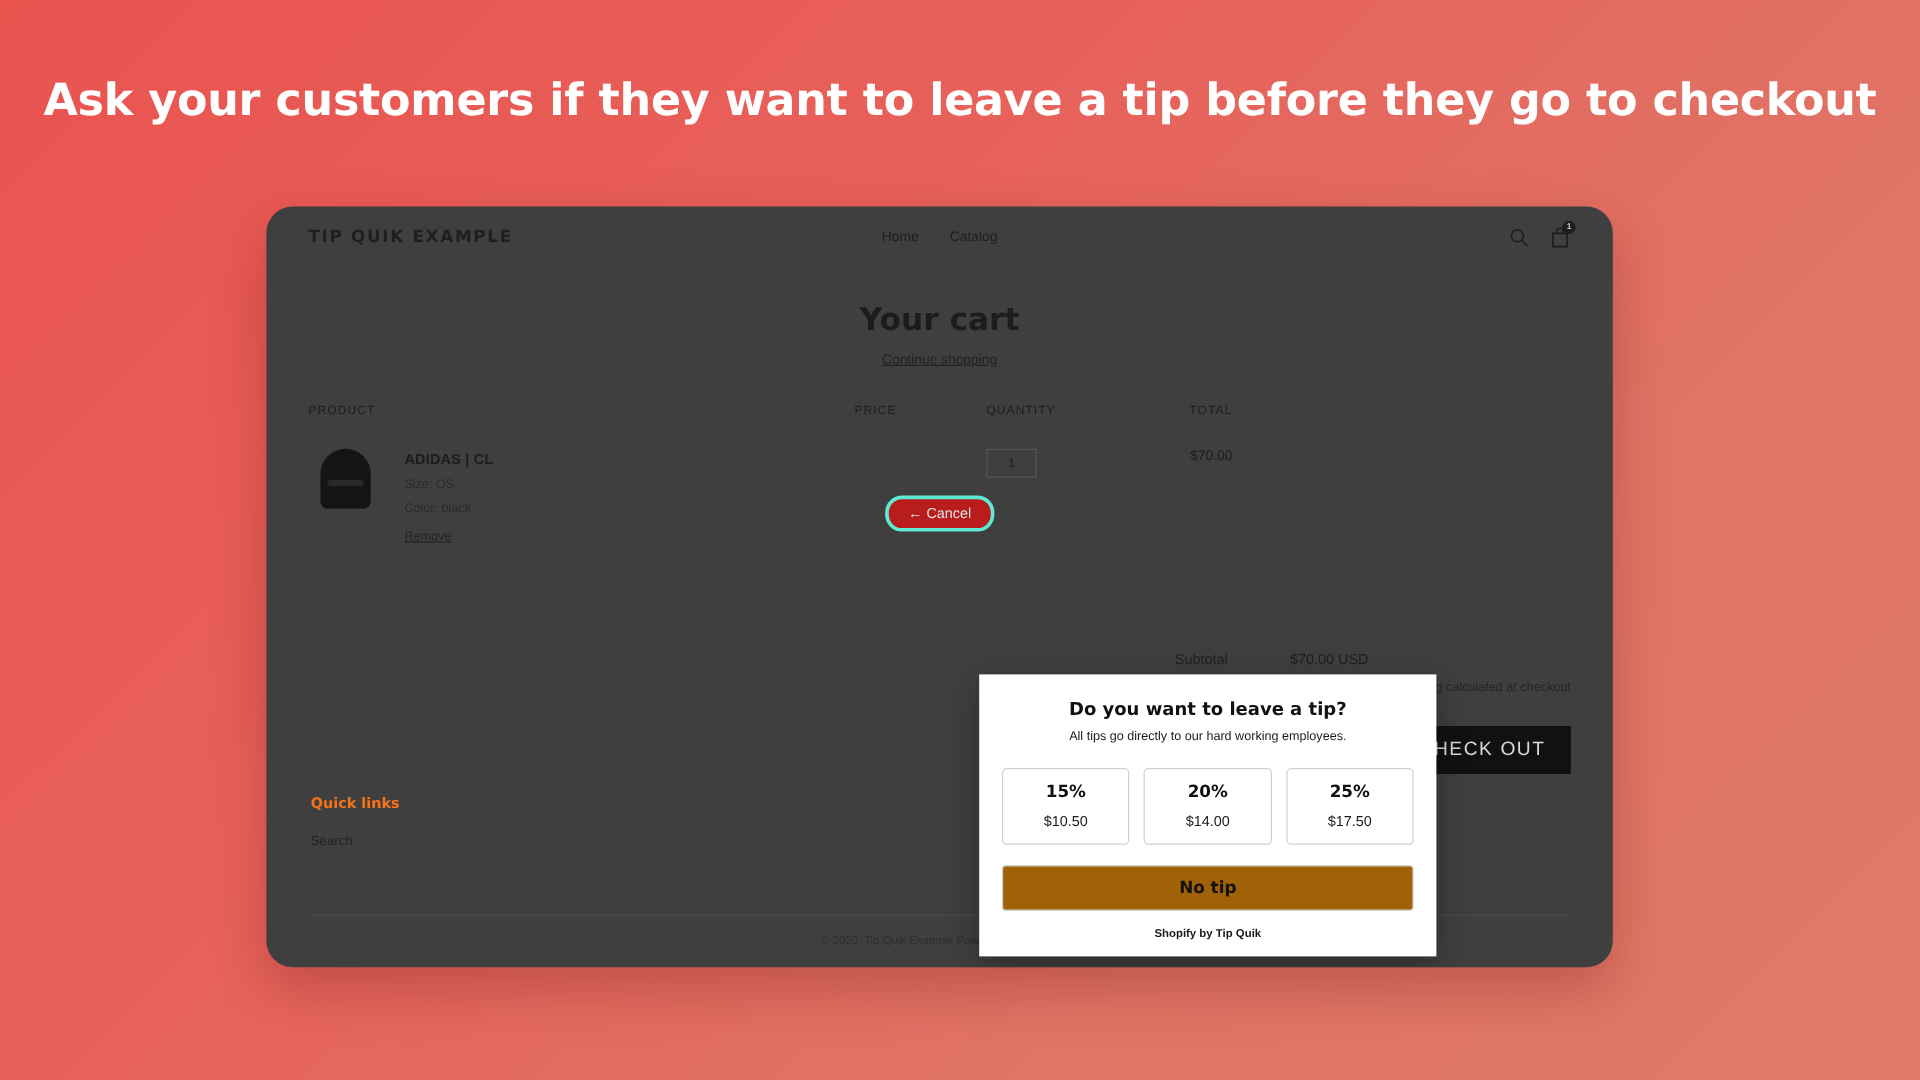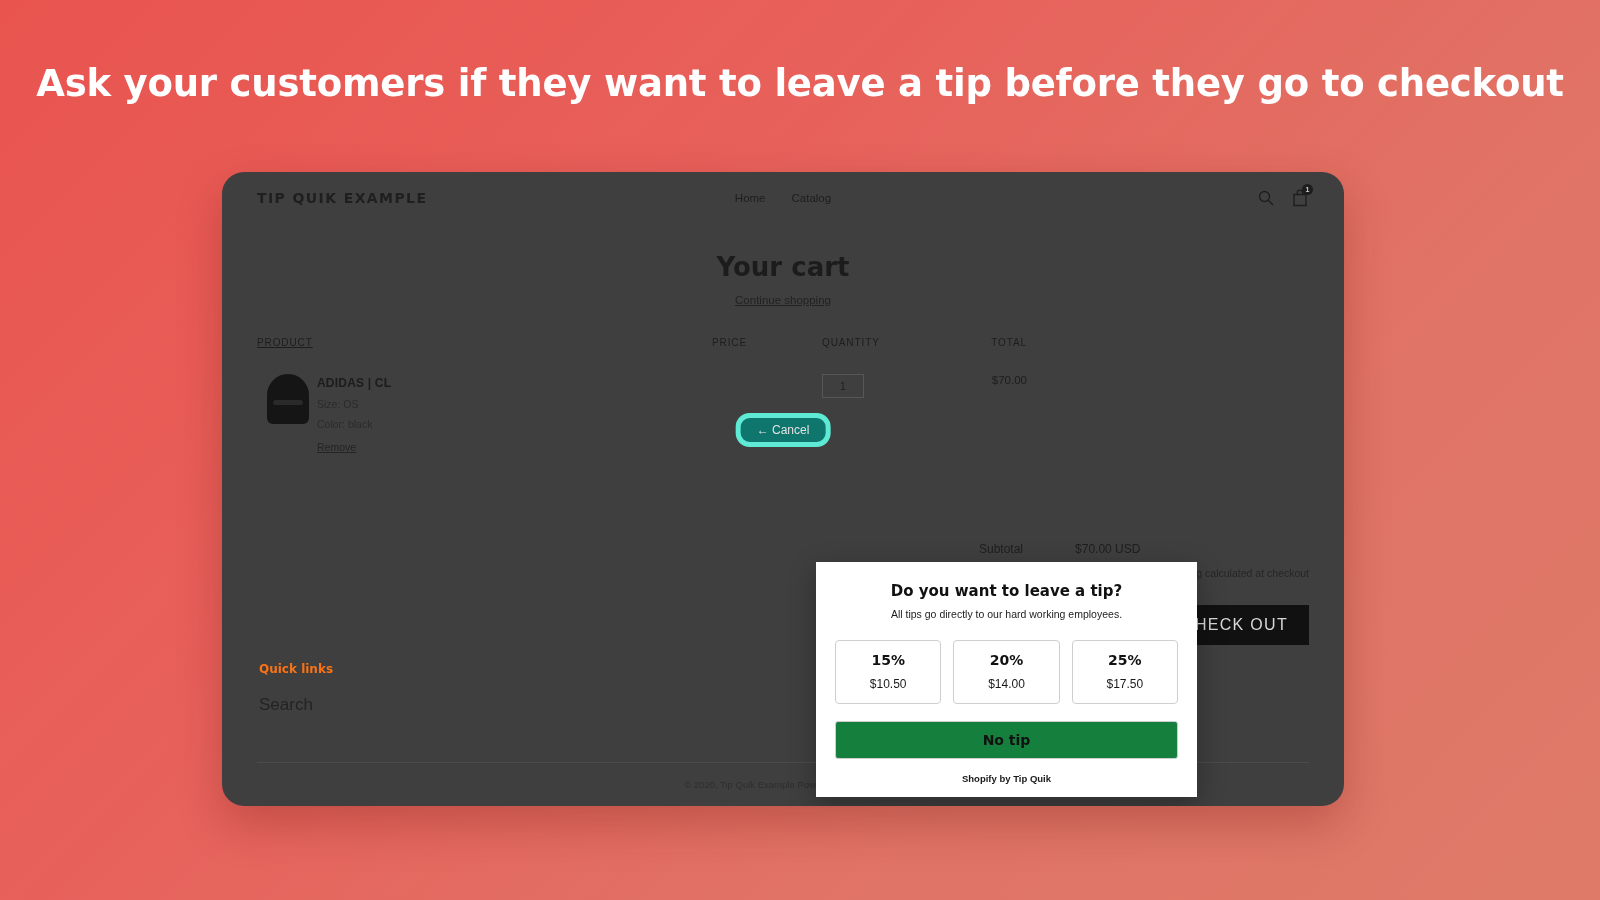--- a/index.html
+++ b/index.html
@@ -126,33 +126,34 @@
   }
 
   .cart-table-head {
     display: flex;
     margin-top: 31px;
     font-size: 10px;
     letter-spacing: 0.9px;
     color: #1d1d1d;
     align-items: center;
   }
-  .col-product { flex: 0 0 455px; text-decoration: underline; }
+  .col-product { flex: 0 0 455px; }
   .col-price   { flex: 0 0 110px; }
   .col-qty     { flex: 0 0 115px; }
   .col-total   { flex: 0 0 90px; text-align: right; }
 
   .cart-row {
     display: flex;
     margin-top: 26px;
     align-items: flex-start;
   }
   .product-cell {
     flex: 0 0 455px;
     display: flex;
+    gap: 20px;
   }
   .product-thumb {
     width: 60px;
     height: 52px;
     position: relative;
     flex: 0 0 60px;
   }
   .product-thumb .bag {
     position: absolute;
     left: 10px;
@@ -211,23 +212,23 @@
     color: #1d1d1d;
   }
 
   
   .cancel-pill {
     position: absolute;
     left: 50%;
     transform: translateX(-50%);
     top: 189px;
     padding: 5px 16px;
-    border: 5px solid #5eead4;
+    border: 3px solid #5eead4;
     border-radius: 14px;
-    background: #0f766e;
+    background: #b91c1c;
     color: #e2e2e2;
     font-size: 12px;
     white-space: nowrap;
     z-index: 5;
     text-align: right;
   }
 
   
   .cart-totals {
     position: absolute;
@@ -276,21 +277,21 @@
   .footer-col-news  { flex: 1; padding-left: 215px; }
   .footer-heading {
     font-size: 12px;
     font-weight: bold;
     color: #f97316;
     font-family: "DejaVu Sans", sans-serif;
   }
   .footer-link {
     display: inline-block;
     margin-top: 19px;
-    font-size: 17px;
+    font-size: 11px;
     color: #232323;
     text-decoration: none;
   }
   .newsletter-form {
     margin-top: 19px;
     display: flex;
     width: 338px;
     height: 27px;
   }
   .newsletter-input {
@@ -370,21 +371,21 @@
     font-size: 12px;
     color: #1a1a1a;
     margin-top: 9px;
   }
   .no-tip-btn {
     display: block;
     width: 100%;
     margin-top: 17px;
     border: 1px solid #cfcfcf;
     border-radius: 3px;
-    background: #15803d;
+    background: #a16207;
     padding: 10px 0;
     font-size: 14px;
     font-weight: bold;
     color: #111;
     font-family: "DejaVu Sans", sans-serif;
   }
   .powered-by {
     text-align: center;
     margin-top: 14px;
     font-size: 9.5px;

